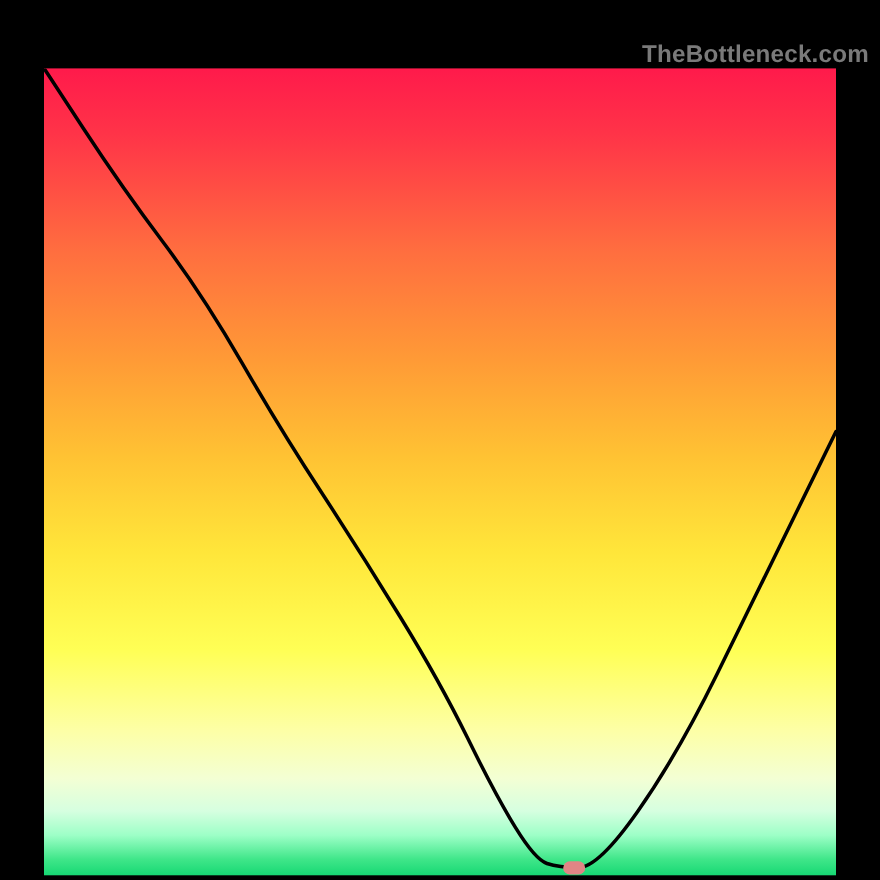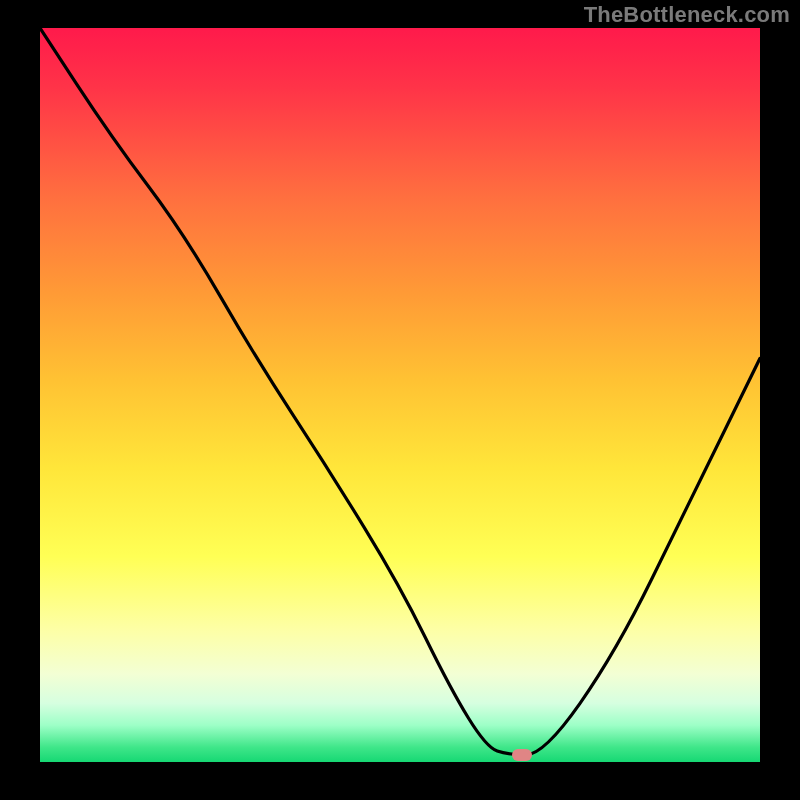--- a/index.html
+++ b/index.html
@@ -8,20 +8,21 @@
     width: 800px;
     height: 800px;
     background: #000;
     font-family: Arial, Helvetica, sans-serif;
   }
   .frame {
     position: relative;
     width: 800px;
     height: 688px;
     background: #000;
+    margin-top: 34px;
   }
   .watermark {
     position: absolute;
     top: 2px;
     right: 10px;
     color: #7a7a7a;
     font-size: 22px;
     font-weight: 600;
     letter-spacing: 0.2px;
     z-index: 10;

